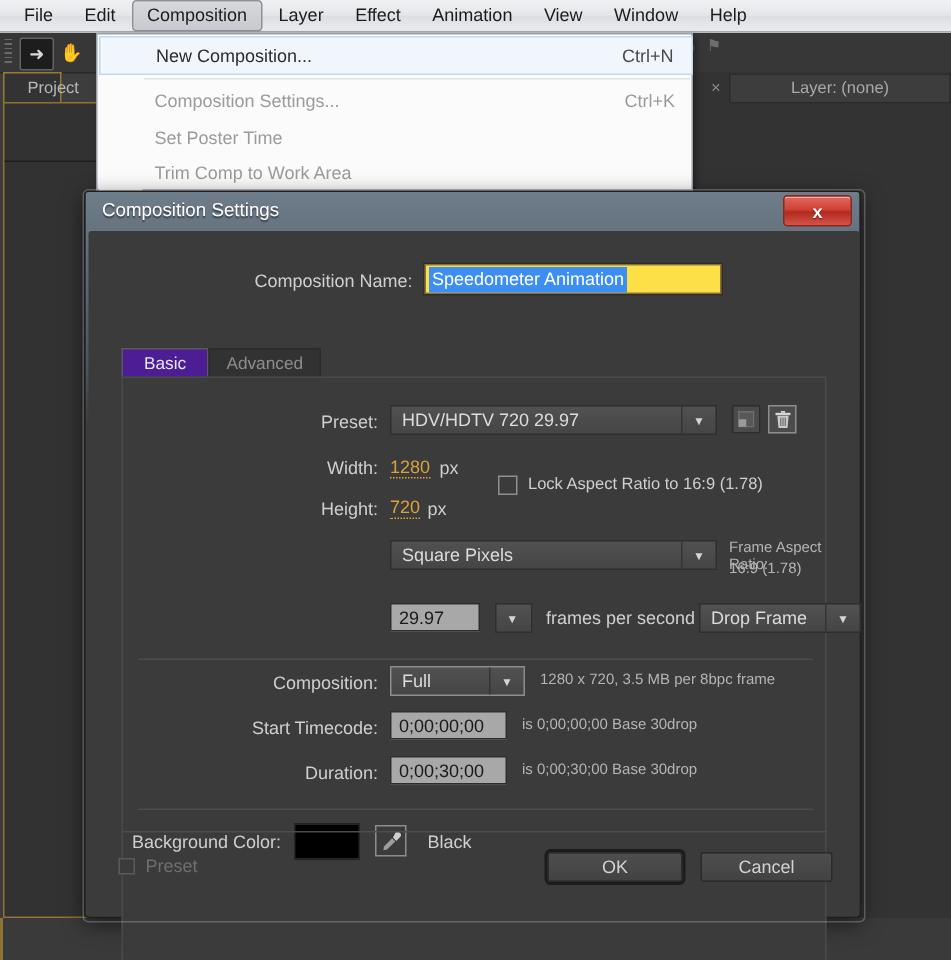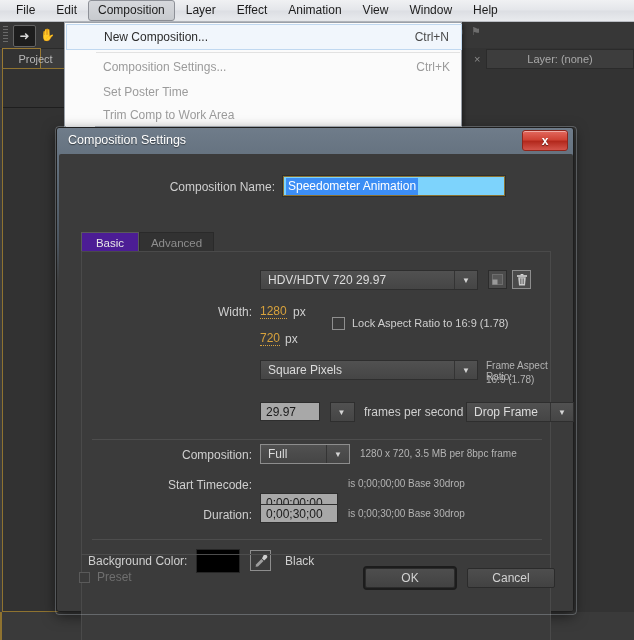--- a/index.html
+++ b/index.html
@@ -121,22 +121,22 @@
   #dlg-body{
     position:absolute;left:2px;top:26px;width:514px;height:457px;background:#3b3b3b;
     border-radius:2px;
   }
 
   
   #row-name{position:absolute;left:0;top:22px;width:514px;height:24px;}
   .rlabel{position:absolute;font-size:12px;color:#cfcfcf;text-align:right;}
   #lbl-name{left:8px;top:4px;width:208px;}
   #inp-name{
-    position:absolute;left:224px;top:0px;width:222px;height:20px;
-    background:#7dd3fc;border:1px solid #8a7231;box-sizing:border-box;
+    position:absolute;left:224px;top:0px;width:198px;height:20px;
+    background:#fde047;border:1px solid #8a7231;box-sizing:border-box;
     outline:1px solid #2e2e2e;
     display:flex;align-items:center;padding-left:2px;
   }
   #inp-name .sel-text{
     background:#3c8ef5;color:#ffffff;font-size:12px;padding:1px 2px 2px 2px;line-height:14px;
   }
 
   
   #tabs{position:absolute;left:22px;top:78px;width:470px;height:20px;}
   .tab{
@@ -286,20 +286,21 @@
       </div>
     </div>
 
     <div id="tabs">
       <div class="tab" id="tab-basic">Basic</div>
       <div class="tab" id="tab-adv">Advanced</div>
     </div>
 
     <div id="panel">
 
+      <div class="rlabel" style="left:0px;top:22px;width:170px;">Preset:</div>
       <div class="dd" style="left:178px;top:18px;width:218px;">
         <span>HDV/HDTV 720 29.97</span>
         <span class="caret">▼</span>
       </div>
       <div class="iconbtn" style="left:406px;top:18px;">
         <svg width="11" height="11" viewBox="0 0 11 11">
           <rect x="0.5" y="0.5" width="10" height="10" fill="#585858" stroke="#6e6e6e"></rect>
           <rect x="0.5" y="5.5" width="5" height="5" fill="#9a9a9a"></rect>
         </svg>
       </div>
@@ -314,20 +315,21 @@
         </svg>
       </div>
 
       <div class="rlabel" style="left:0px;top:53px;width:170px;">Width:</div>
       <span class="hot" style="position:absolute;left:178px;top:53px;">1280</span>
       <span class="plain" style="position:absolute;left:211px;top:53px;">px</span>
 
       <div class="chk" style="left:250px;top:65px;"></div>
       <span class="plain" style="position:absolute;left:270px;top:65px;font-size:11px;">Lock Aspect Ratio to 16:9 (1.78)</span>
 
+      <div class="rlabel" style="left:0px;top:80px;width:170px;">Height:</div>
       <span class="hot" style="position:absolute;left:178px;top:80px;">720</span>
       <span class="plain" style="position:absolute;left:203px;top:80px;">px</span>
 
       <div class="dd" style="left:178px;top:108px;width:218px;">
         <span>Square Pixels</span>
         <span class="caret">▼</span>
       </div>
       <span class="small-note" style="position:absolute;left:404px;top:108px;">Frame Aspect Ratio:</span>
       <span class="small-note" style="position:absolute;left:404px;top:122px;">16:9 (1.78)</span>
 
@@ -346,21 +348,21 @@
       <div class="sep-line" style="left:10px;top:187px;width:450px;"></div>
 
       <div class="rlabel" style="left:0px;top:196px;width:170px;">Composition:</div>
       <div class="dd" style="left:178px;top:192px;width:90px;border:1px solid #8d8d8d;">
         <span>Full</span>
         <span class="caret">▼</span>
       </div>
       <span class="small-note" style="position:absolute;left:278px;top:196px;">1280 x 720, 3.5 MB per 8bpc frame</span>
 
       <div class="rlabel" style="left:0px;top:226px;width:170px;">Start Timecode:</div>
-      <div class="txtfield" style="left:178px;top:222px;width:78px;margin-top:19px;">
+      <div class="txtfield" style="left:178px;top:222px;width:78px;">
         <span>0;00;00;00</span>
       </div>
       <span class="small-note" style="position:absolute;left:266px;top:226px;">is 0;00;00;00  Base 30drop</span>
 
       <div class="rlabel" style="left:0px;top:256px;width:170px;">Duration:</div>
       <div class="txtfield" style="left:178px;top:252px;width:78px;">
         <span>0;00;30;00</span>
       </div>
       <span class="small-note" style="position:absolute;left:266px;top:256px;">is 0;00;30;00  Base 30drop</span>
 

